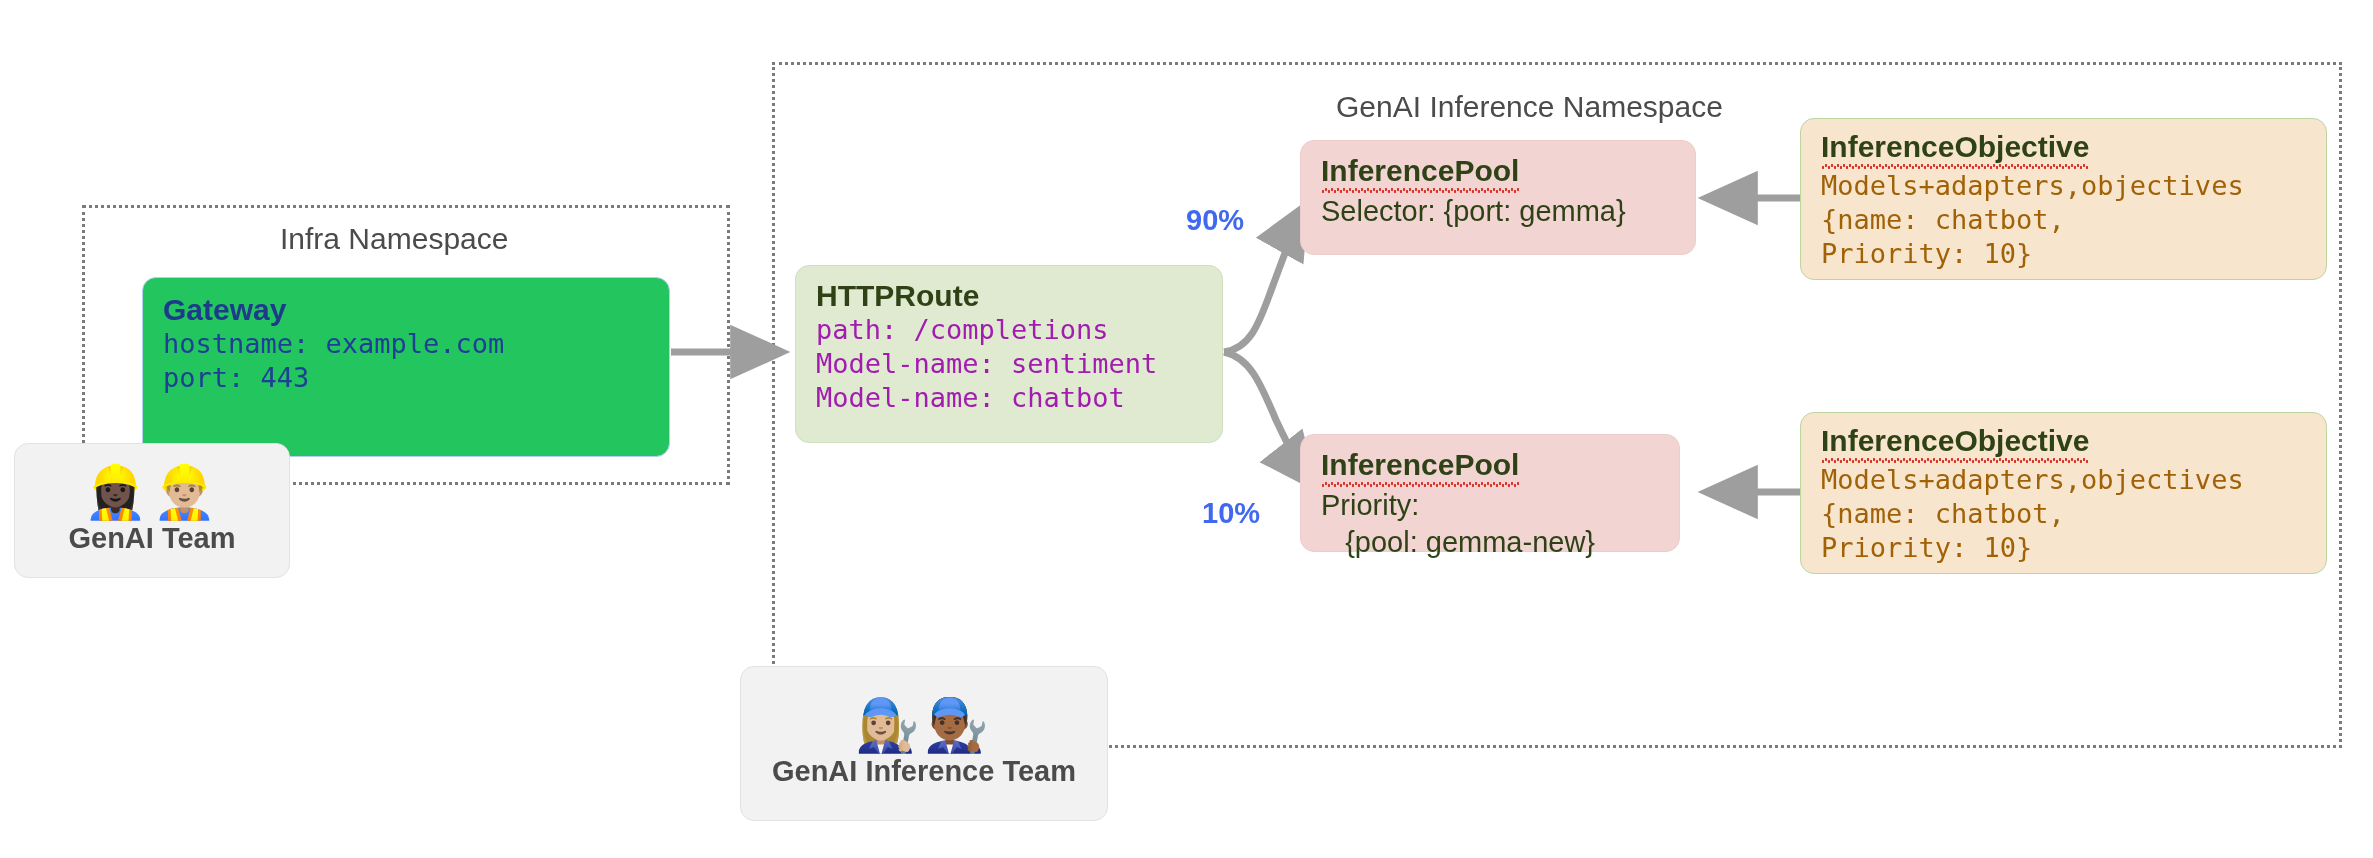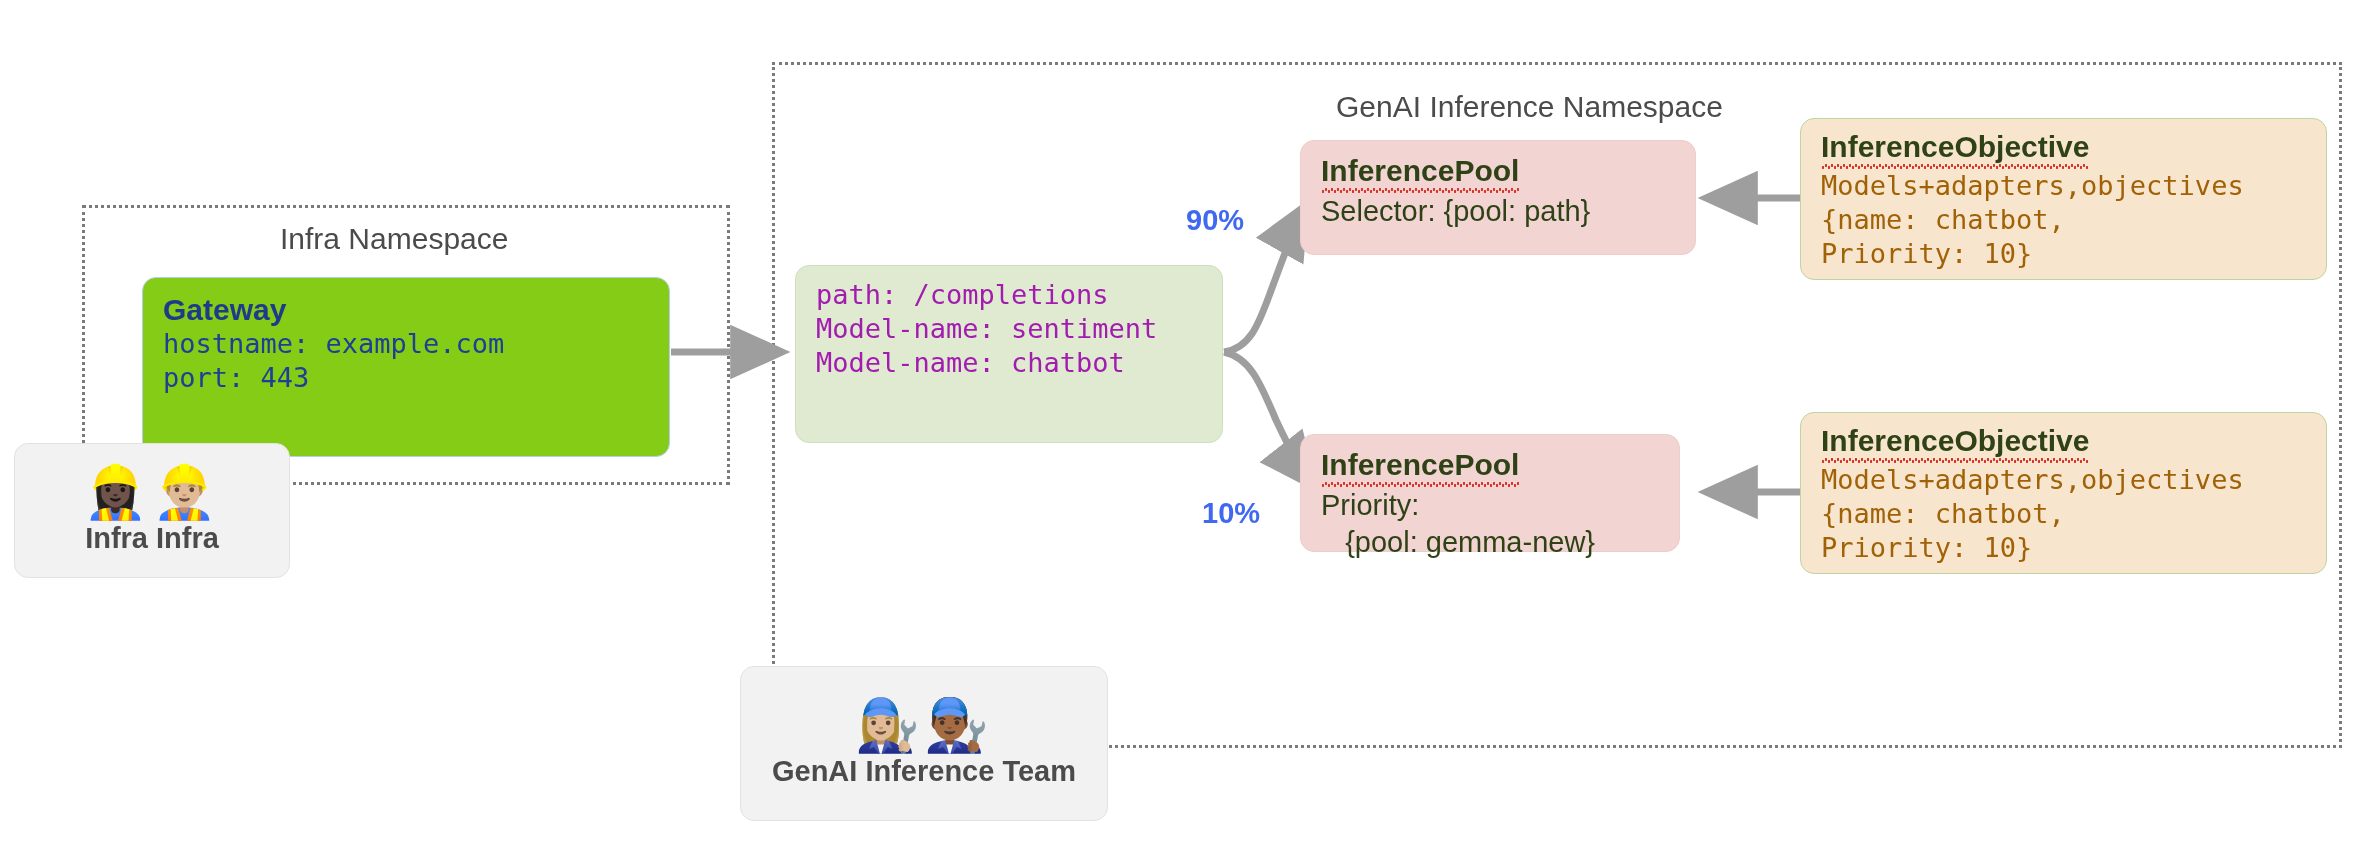--- a/index.html
+++ b/index.html
@@ -54,21 +54,21 @@
     content:"";
     position:absolute;left:0;right:0;bottom:-5px;height:5px;
     background-image:
       radial-gradient(circle at 2px 3.5px, #d93025 1.1px, transparent 1.3px),
       radial-gradient(circle at 5px 1.5px, #d93025 1.1px, transparent 1.3px);
     background-size:6px 5px;
     background-repeat:repeat-x;
   }
 
   
-  .gateway{background:#84cc16;border:1px solid #b6cdf3;}
+  .gateway{background:#22c55e;border:1px solid #b6cdf3;}
   .gateway .title{color:#1e3a8a;}
   .gateway .body{color:#1f3f96;}
 
   .httproute{background:#dfead1;border:1px solid #cfdfbd;}
   .httproute .title{color:#2f4216;}
   .httproute .body{color:#a21caf;}
 
   .pool{background:#f2d5d3;border:1px solid #eecccb;}
   .pool .title{color:#2f4216;}
   .pool .body{color:#2f4216;}
@@ -148,30 +148,31 @@
   <div class="pct" style="left:1186px;top:204px;">90%</div>
   <div class="pct" style="left:1202px;top:497px;">10%</div>
 
   <div class="box gateway mono" style="left:142px;top:277px;width:528px;height:180px;">
     <div class="title">Gateway</div>
     <div class="body">hostname: example.com</div>
     <div class="body">port: 443</div>
   </div>
 
   <div class="box httproute mono" style="left:795px;top:265px;width:428px;height:178px;padding-top:12px;">
+    <div class="title">HTTPRoute</div>
     <div class="body">path: /completions</div>
     <div class="body">Model-name: sentiment</div>
     <div class="body">Model-name: chatbot</div>
   </div>
 
   <div class="box pool" style="left:1300px;top:140px;width:396px;height:115px;padding-top:12px;">
     <div class="title">
       <span class="squig">InferencePool</span>
     </div>
-    <div class="body" style="margin-top:5px;">Selector: {pool: path}</div>
+    <div class="body" style="margin-top:5px;">Selector: {port: gemma}</div>
   </div>
 
   <div class="box pool" style="left:1300px;top:434px;width:380px;height:118px;padding-top:12px;">
     <div class="title">
       <span class="squig">InferencePool</span>
     </div>
     <div class="body" style="margin-top:5px;">Priority:</div>
     <div class="body">   {pool: gemma-new}</div>
   </div>
 
@@ -188,21 +189,21 @@
     <div class="title">
       <span class="squig">InferenceObjective</span>
     </div>
     <div class="body" style="margin-top:5px;">Models+adapters,objectives</div>
     <div class="body">{name: chatbot,</div>
     <div class="body">Priority: 10}</div>
   </div>
 
   <div class="team" style="left:14px;top:443px;width:276px;height:135px;">
     <div class="emojis">👷🏿‍♀️👷🏼‍♂️</div>
-    <div class="tname">Infra Infra</div>
+    <div class="tname">GenAI Team</div>
   </div>
 
   <div class="team" style="left:740px;top:666px;width:368px;height:155px;">
     <div class="emojis">👩🏼‍🔧👨🏾‍🔧</div>
     <div class="tname">GenAI Inference Team</div>
   </div>
 
 </div>
 
 </body></html>

